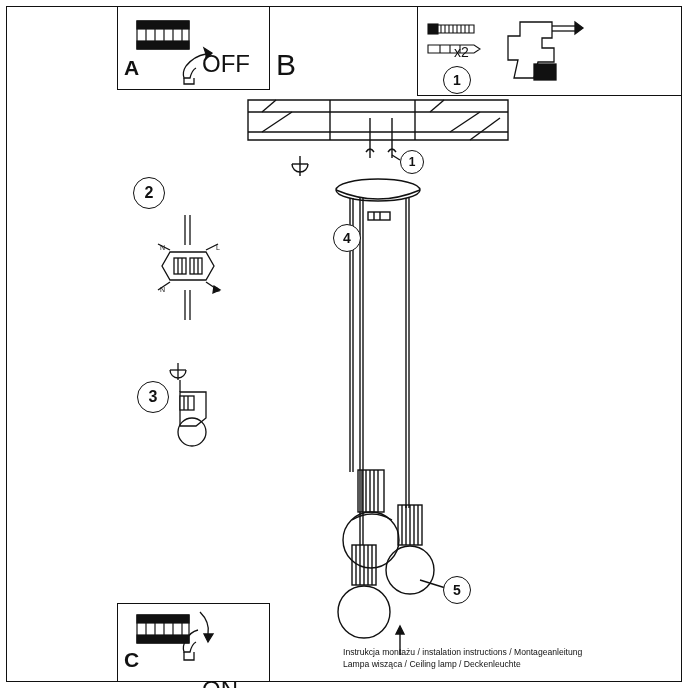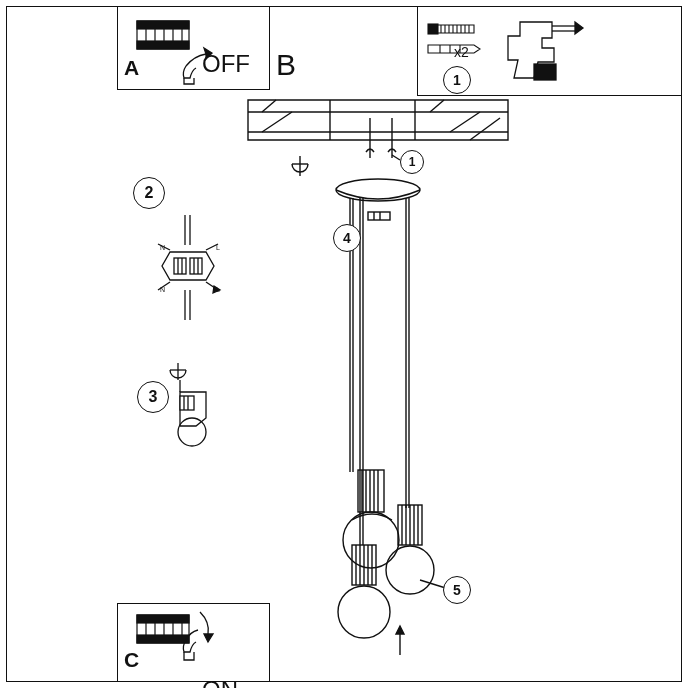--- a/index.html
+++ b/index.html
@@ -224,14 +224,16 @@
     </g>
     <g stroke="#111" stroke-width="1.3" fill="none">
       <path d="M200 612 q10 10 8 22"></path>
       <path d="M204 634 l 4 8 l 5 -8 z" fill="#111"></path>
       <path d="M186 640 q -4 6 -2 12 l 6 0 q 2 -8 6 -10"></path>
       <path d="M184 652 l 0 8 l 10 0 l 0 -8"></path>
       <path d="M186 640 q 4 -8 12 -10"></path>
     </g>
   </svg>
 
+  <div class="foot" style="left:343px;top:646px;">Instrukcja montażu / instalation instructions / Montageanleitung</div>
+  <div class="foot" style="left:343px;top:658px;">Lampa wisząca / Ceiling lamp / Deckenleuchte</div>
 
 </div>
 
 </body></html>

